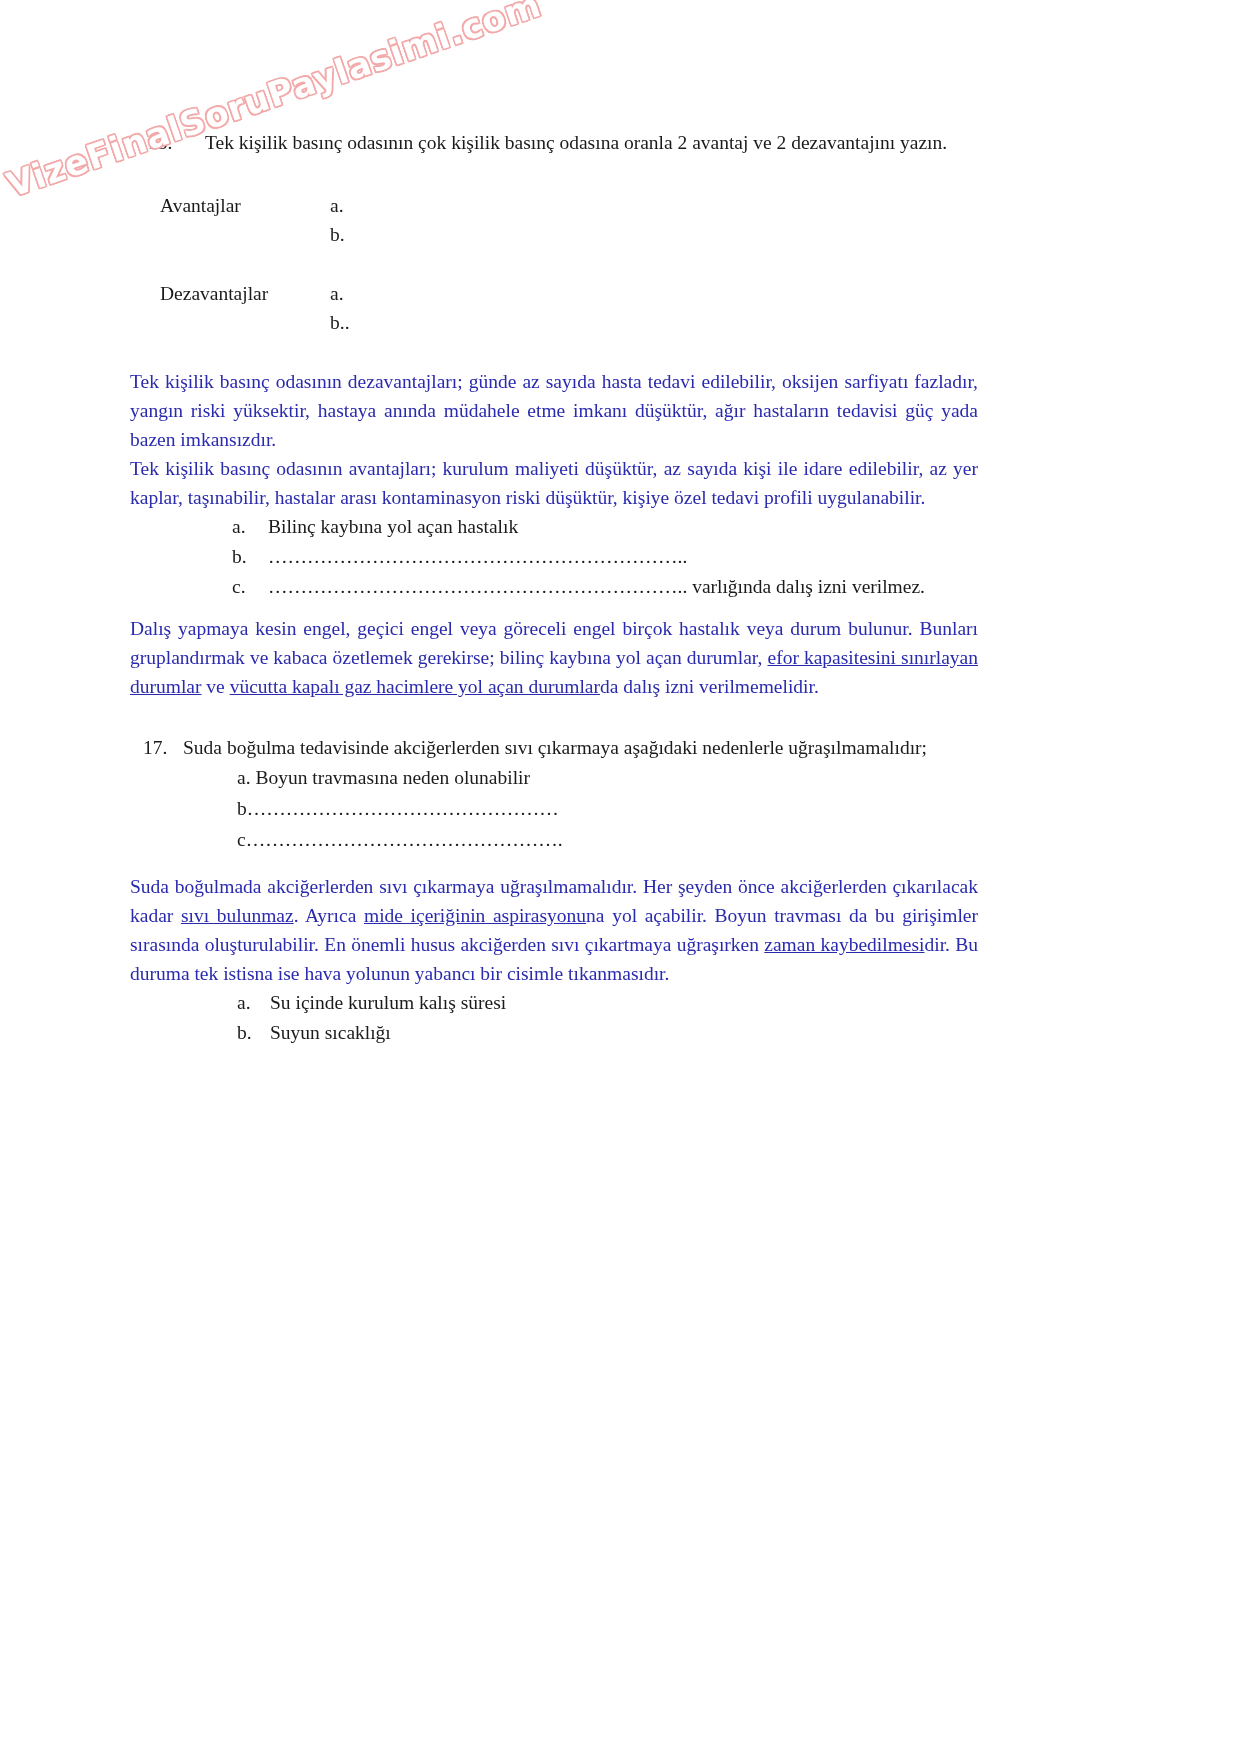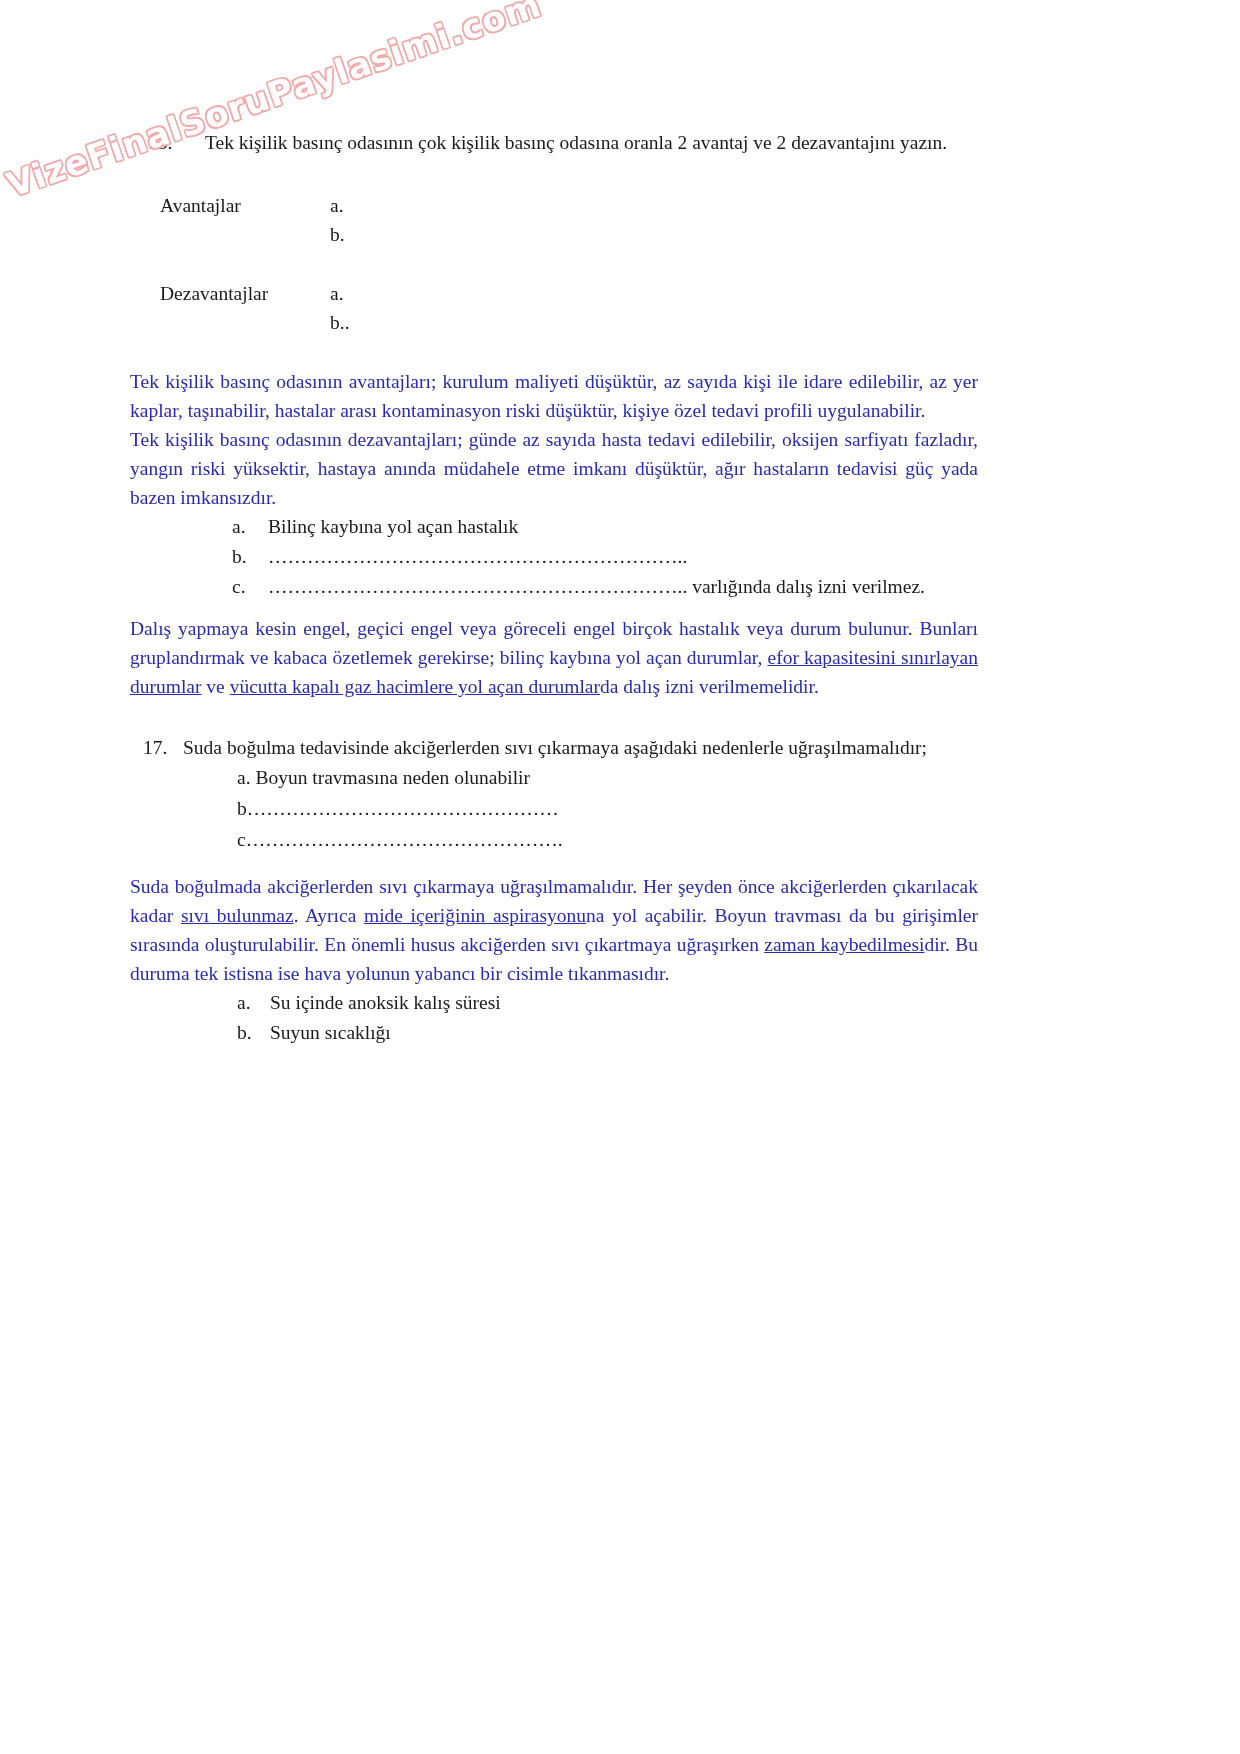--- a/index.html
+++ b/index.html
@@ -89,22 +89,22 @@
       <span class="advlabel">Dezavantajlar</span>
       <span>a.</span>
     </div>
     <div class="advrow">
       <span class="advlabel"></span>
       <span>b..</span>
     </div>
   </div>
 
   <div class="ans ans15">
+    <div>Tek kişilik basınç odasının dezavantajları; günde az sayıda hasta tedavi edilebilir, oksijen sarfiyatı fazladır, yangın riski yüksektir, hastaya anında müdahele etme imkanı düşüktür, ağır hastaların tedavisi güç yada bazen imkansızdır.</div>
     <div>Tek kişilik basınç odasının avantajları; kurulum maliyeti düşüktür, az sayıda kişi ile idare edilebilir, az yer kaplar, taşınabilir, hastalar arası kontaminasyon riski düşüktür, kişiye özel tedavi profili uygulanabilir.</div>
-    <div>Tek kişilik basınç odasının dezavantajları; günde az sayıda hasta tedavi edilebilir, oksijen sarfiyatı fazladır, yangın riski yüksektir, hastaya anında müdahele etme imkanı düşüktür, ağır hastaların tedavisi güç yada bazen imkansızdır.</div>
   </div>
 
   <div class="itemrow16">
     <span class="ilabel">a.</span>
     <span class="itext">Bilinç kaybına yol açan hastalık</span>
   </div>
   <div class="itemrow16">
     <span class="ilabel">b.</span>
     <span class="itext">………………………………………………………..</span>
   </div>
@@ -124,20 +124,20 @@
   <div class="item17">a. Boyun travmasına neden olunabilir</div>
   <div class="item17">b…………………………………………</div>
   <div class="item17">c………………………………………….</div>
 
   <div class="ans ans17">
     <span>Suda boğulmada akciğerlerden sıvı çıkarmaya uğraşılmamalıdır. Her şeyden önce akciğerlerden çıkarılacak kadar </span><span class="u">sıvı bulunmaz</span><span>. Ayrıca </span><span class="u">mide içeriğinin aspirasyonu</span><span>na yol açabilir. Boyun travması da bu girişimler sırasında oluşturulabilir. En önemli husus akciğerden sıvı çıkartmaya uğraşırken </span><span class="u">zaman kaybedilmesi</span><span>dir. Bu duruma tek istisna ise hava yolunun yabancı bir cisimle tıkanmasıdır.</span>
   </div>
 
   <div class="itemrow18">
     <span class="ilabel">a.</span>
-    <span>Su içinde anoksik kalış süresi</span>
+    <span>Su içinde kurulum kalış süresi</span>
   </div>
   <div class="itemrow18">
     <span class="ilabel">b.</span>
     <span>Suyun sıcaklığı</span>
   </div>
 
 </div>
 
 </body></html>

